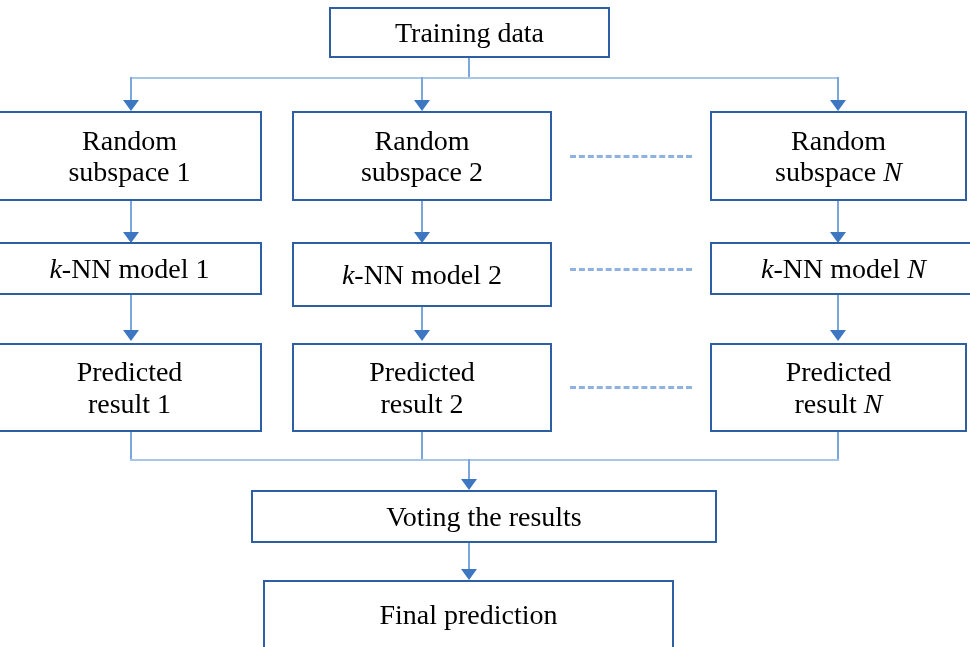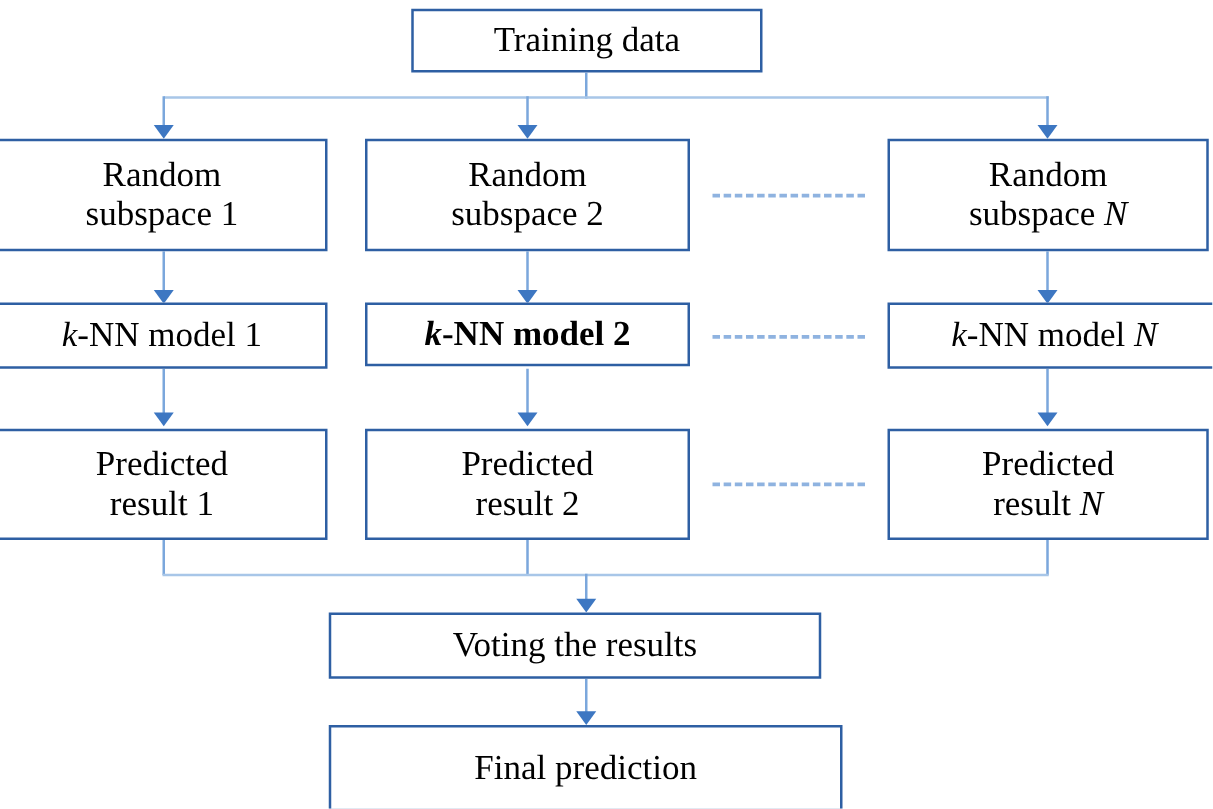--- a/index.html
+++ b/index.html
@@ -97,21 +97,21 @@
 
   <div class="v-line" style="left:837px;top:201px;height:36px;"></div>
   <div class="arrow" style="left:830px;top:232px;"></div>
 
   <div class="node f28" style="left:-3px;top:242px;width:265px;height:53px;">
     <span class="txt">
       <span class="it">k</span><span>-NN model </span><span>1</span>
     </span>
   </div>
 
-  <div class="node f28" style="left:292px;top:242px;width:260px;height:51px;font-weight:bold;">
+  <div class="node f28" style="left:292px;top:242px;width:260px;height:65px;">
     <span class="txt">
       <span class="it">k</span><span>-NN model </span><span>2</span>
     </span>
   </div>
 
   <div class="node f28" style="left:710px;top:242px;width:267px;height:53px;">
     <span class="txt">
       <span class="it">k</span><span>-NN model </span><span class="it">N</span>
     </span>
   </div>
@@ -152,21 +152,21 @@
 
   <div class="v-line" style="left:130px;top:432px;height:28px;"></div>
   <div class="v-line" style="left:421px;top:432px;height:28px;"></div>
   <div class="v-line" style="left:837px;top:432px;height:28px;"></div>
 
   <div class="h-line" style="left:130px;top:459px;width:709px;"></div>
 
   <div class="v-line" style="left:468px;top:459px;height:26px;"></div>
   <div class="arrow" style="left:461px;top:479px;"></div>
 
-  <div class="node f28" style="left:263px;top:490px;width:394px;height:53px;">
+  <div class="node f28" style="left:251px;top:490px;width:466px;height:53px;">
     <span class="txt">Voting the results</span>
   </div>
 
   <div class="v-line" style="left:468px;top:543px;height:31px;"></div>
   <div class="arrow" style="left:461px;top:569px;"></div>
 
   <div class="node f28" style="left:263px;top:580px;width:411px;height:69px;">
     <span class="txt">Final prediction</span>
   </div>
 

